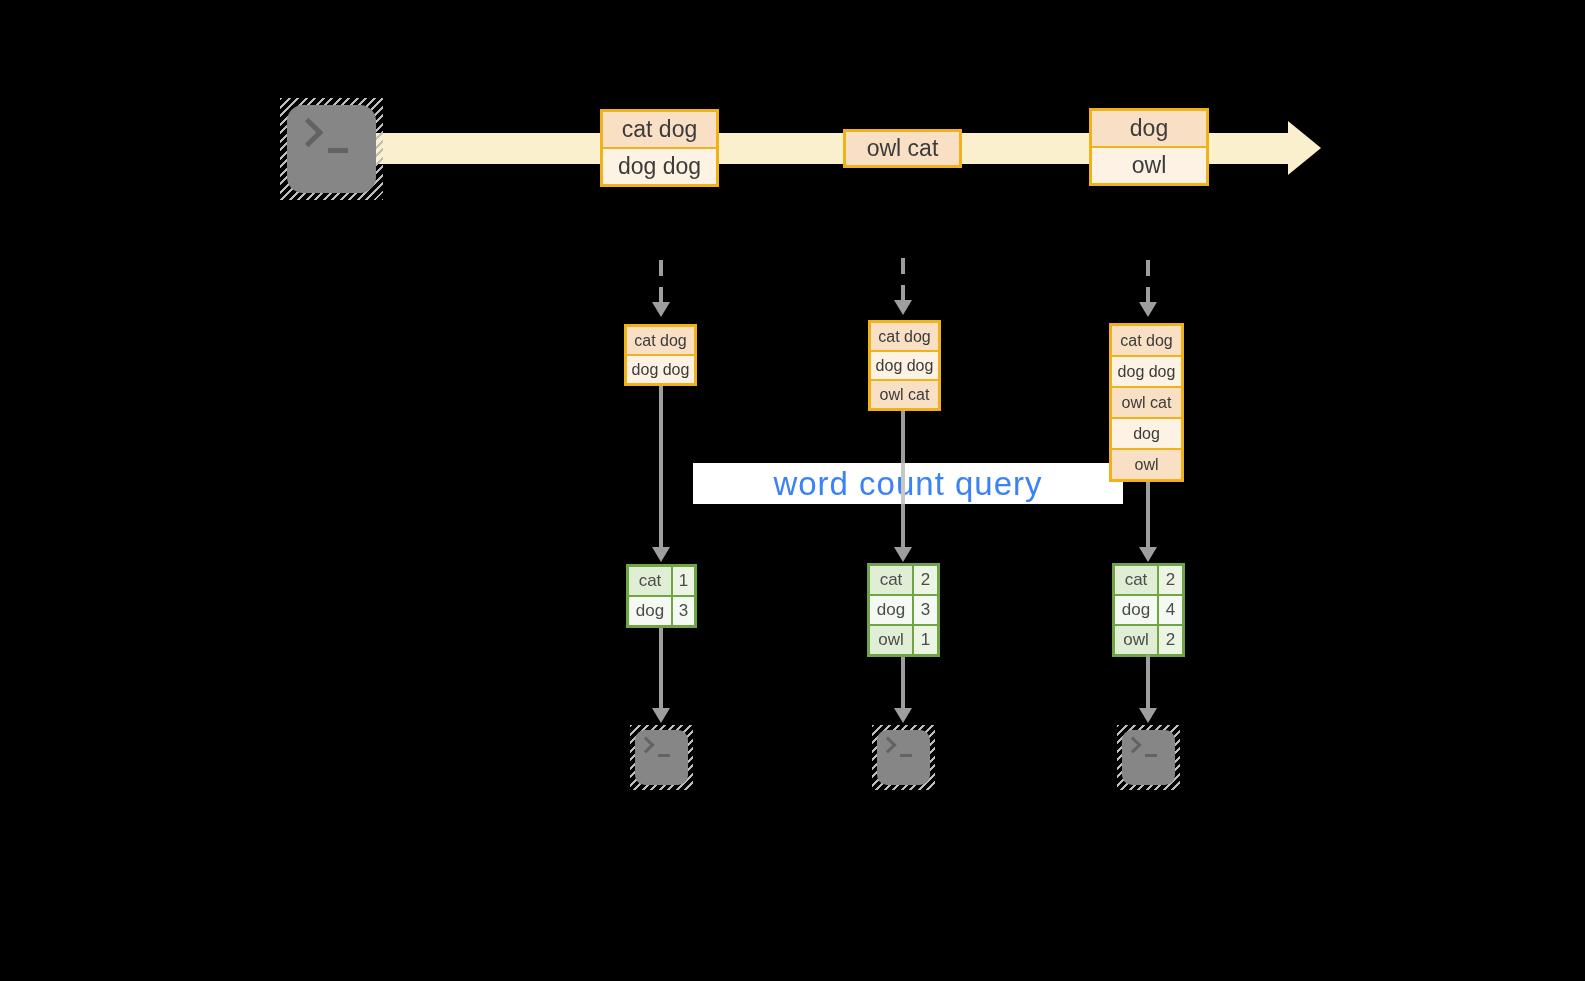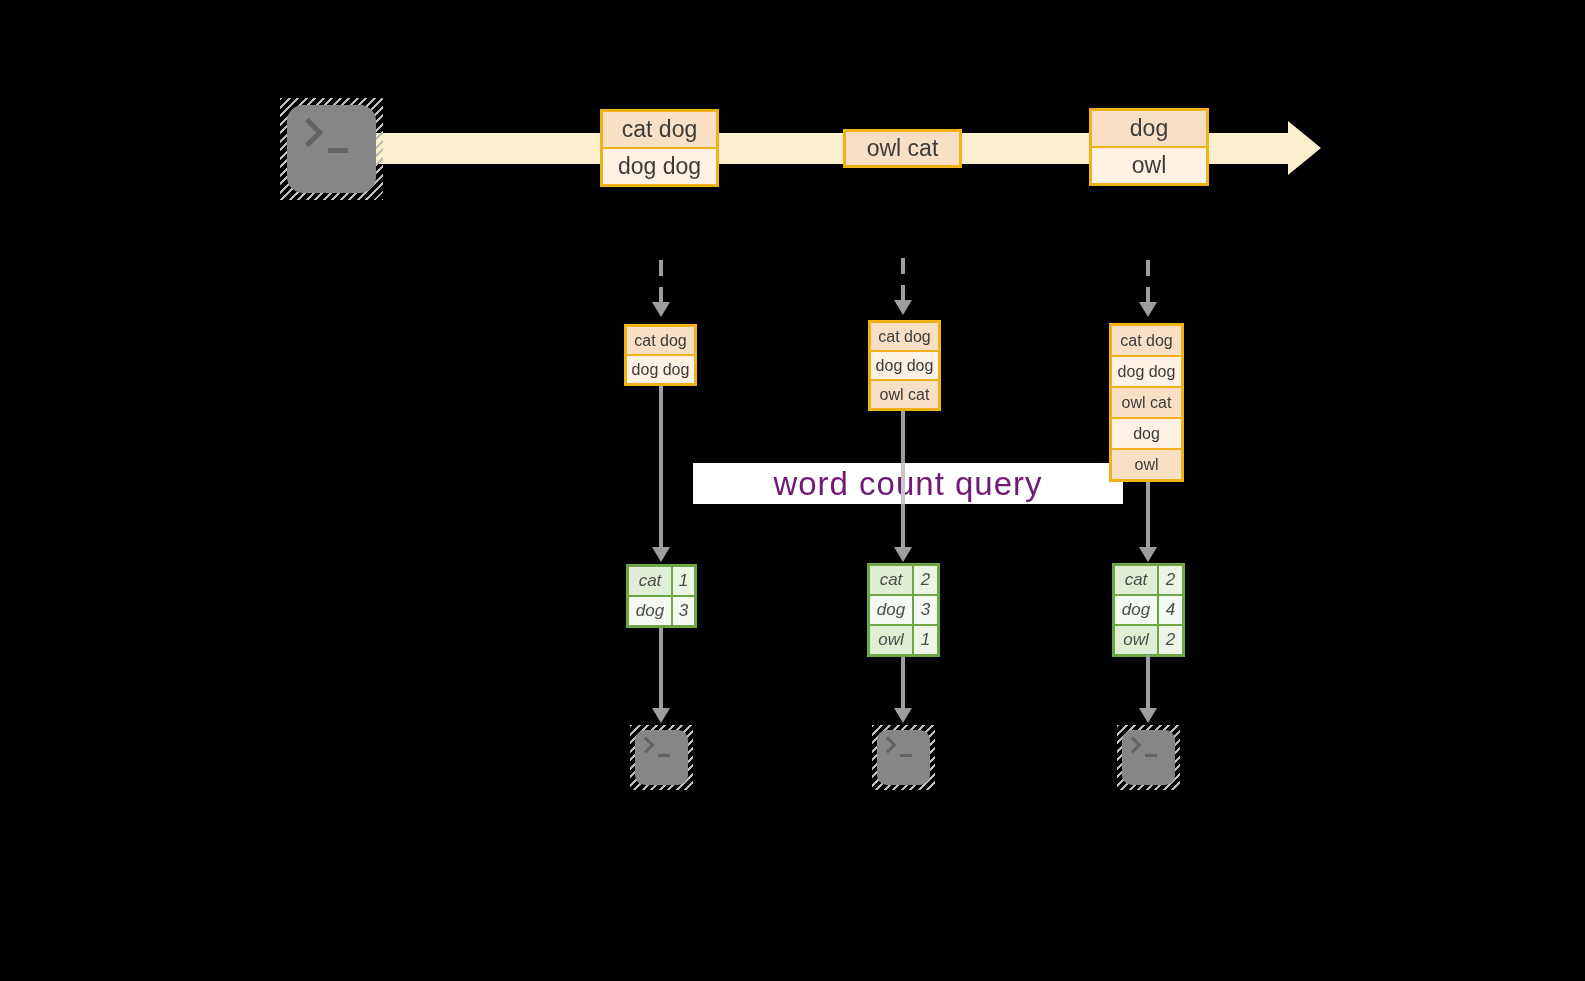--- a/index.html
+++ b/index.html
@@ -30,24 +30,24 @@
 
   
   .vline{width:4px;background:var(--arrow);z-index:2;}
   .vline.over-bar{background:var(--arrow-light);z-index:3;}
   .vdash{width:4px;background:repeating-linear-gradient(to bottom,var(--arrow) 0 16px,transparent 16px 27px);z-index:2;}
   .ahead{width:0;height:0;border-left:9px solid transparent;border-right:9px solid transparent;
     border-top:15px solid var(--arrow);z-index:2;}
 
   
   .query-bar{background:var(--bar);z-index:2;display:flex;align-items:center;justify-content:center;}
-  .query-bar span{font-size:33px;font-weight:300;color:#701a75;letter-spacing:1px;}
+  .query-bar span{font-size:33px;font-weight:300;color:#3b82f6;letter-spacing:1px;}
 
   
-  .gtable{border:3px solid var(--green);z-index:2;font-style:italic;}
+  .gtable{border:3px solid var(--green);z-index:2;}
   .grow{display:flex;height:28px;}
   .grow + .grow{border-top:2px solid var(--green);}
   .gcell{display:flex;align-items:center;justify-content:center;font-size:17px;color:#4c4c4c;}
   .gcell-w{width:42px;border-right:2px solid var(--green);}
   .gcell-n{flex:1;}
   .grow:nth-child(odd) .gcell-w{background:var(--sage);}
   .grow:nth-child(odd) .gcell-n{background:var(--sage-num);}
   .grow:nth-child(even) .gcell-w,.grow:nth-child(even) .gcell-n{background:var(--row-white);}
 
   

